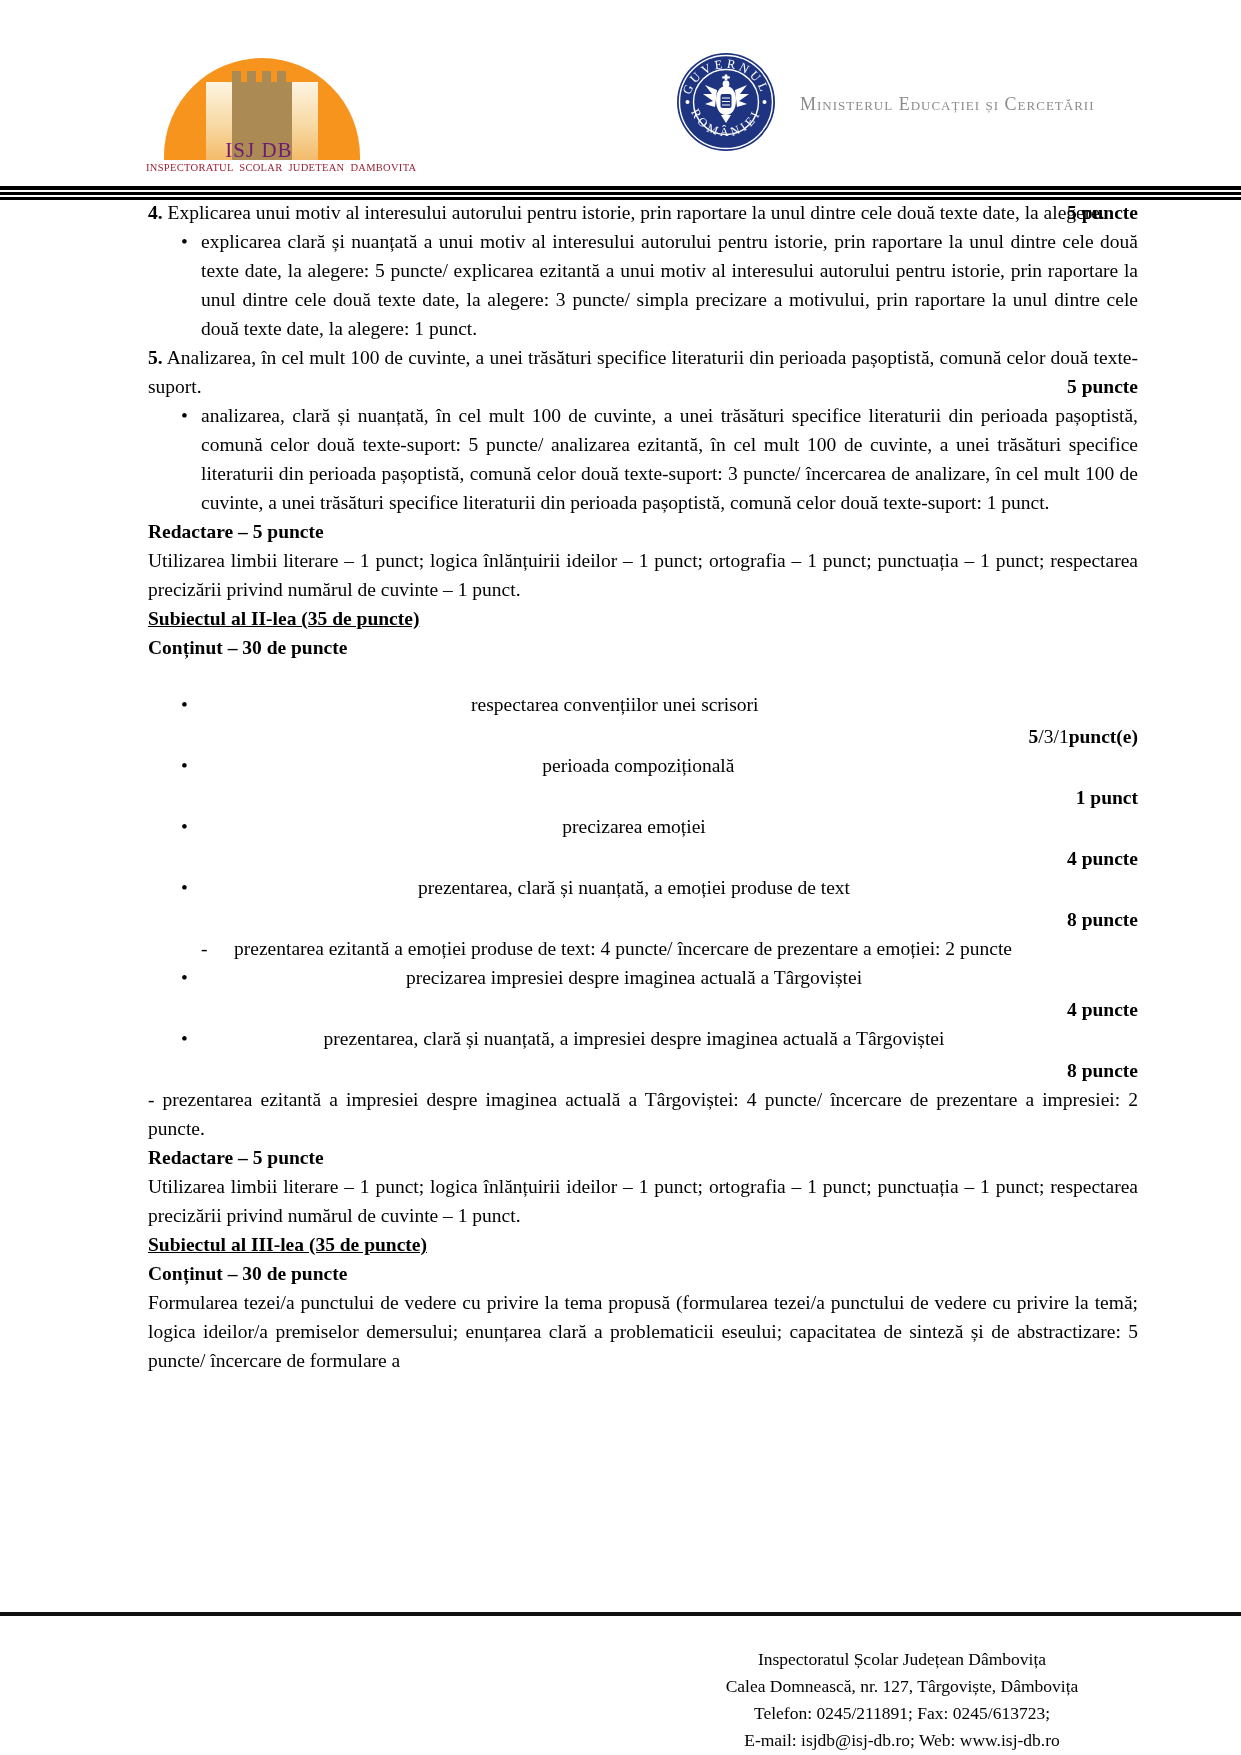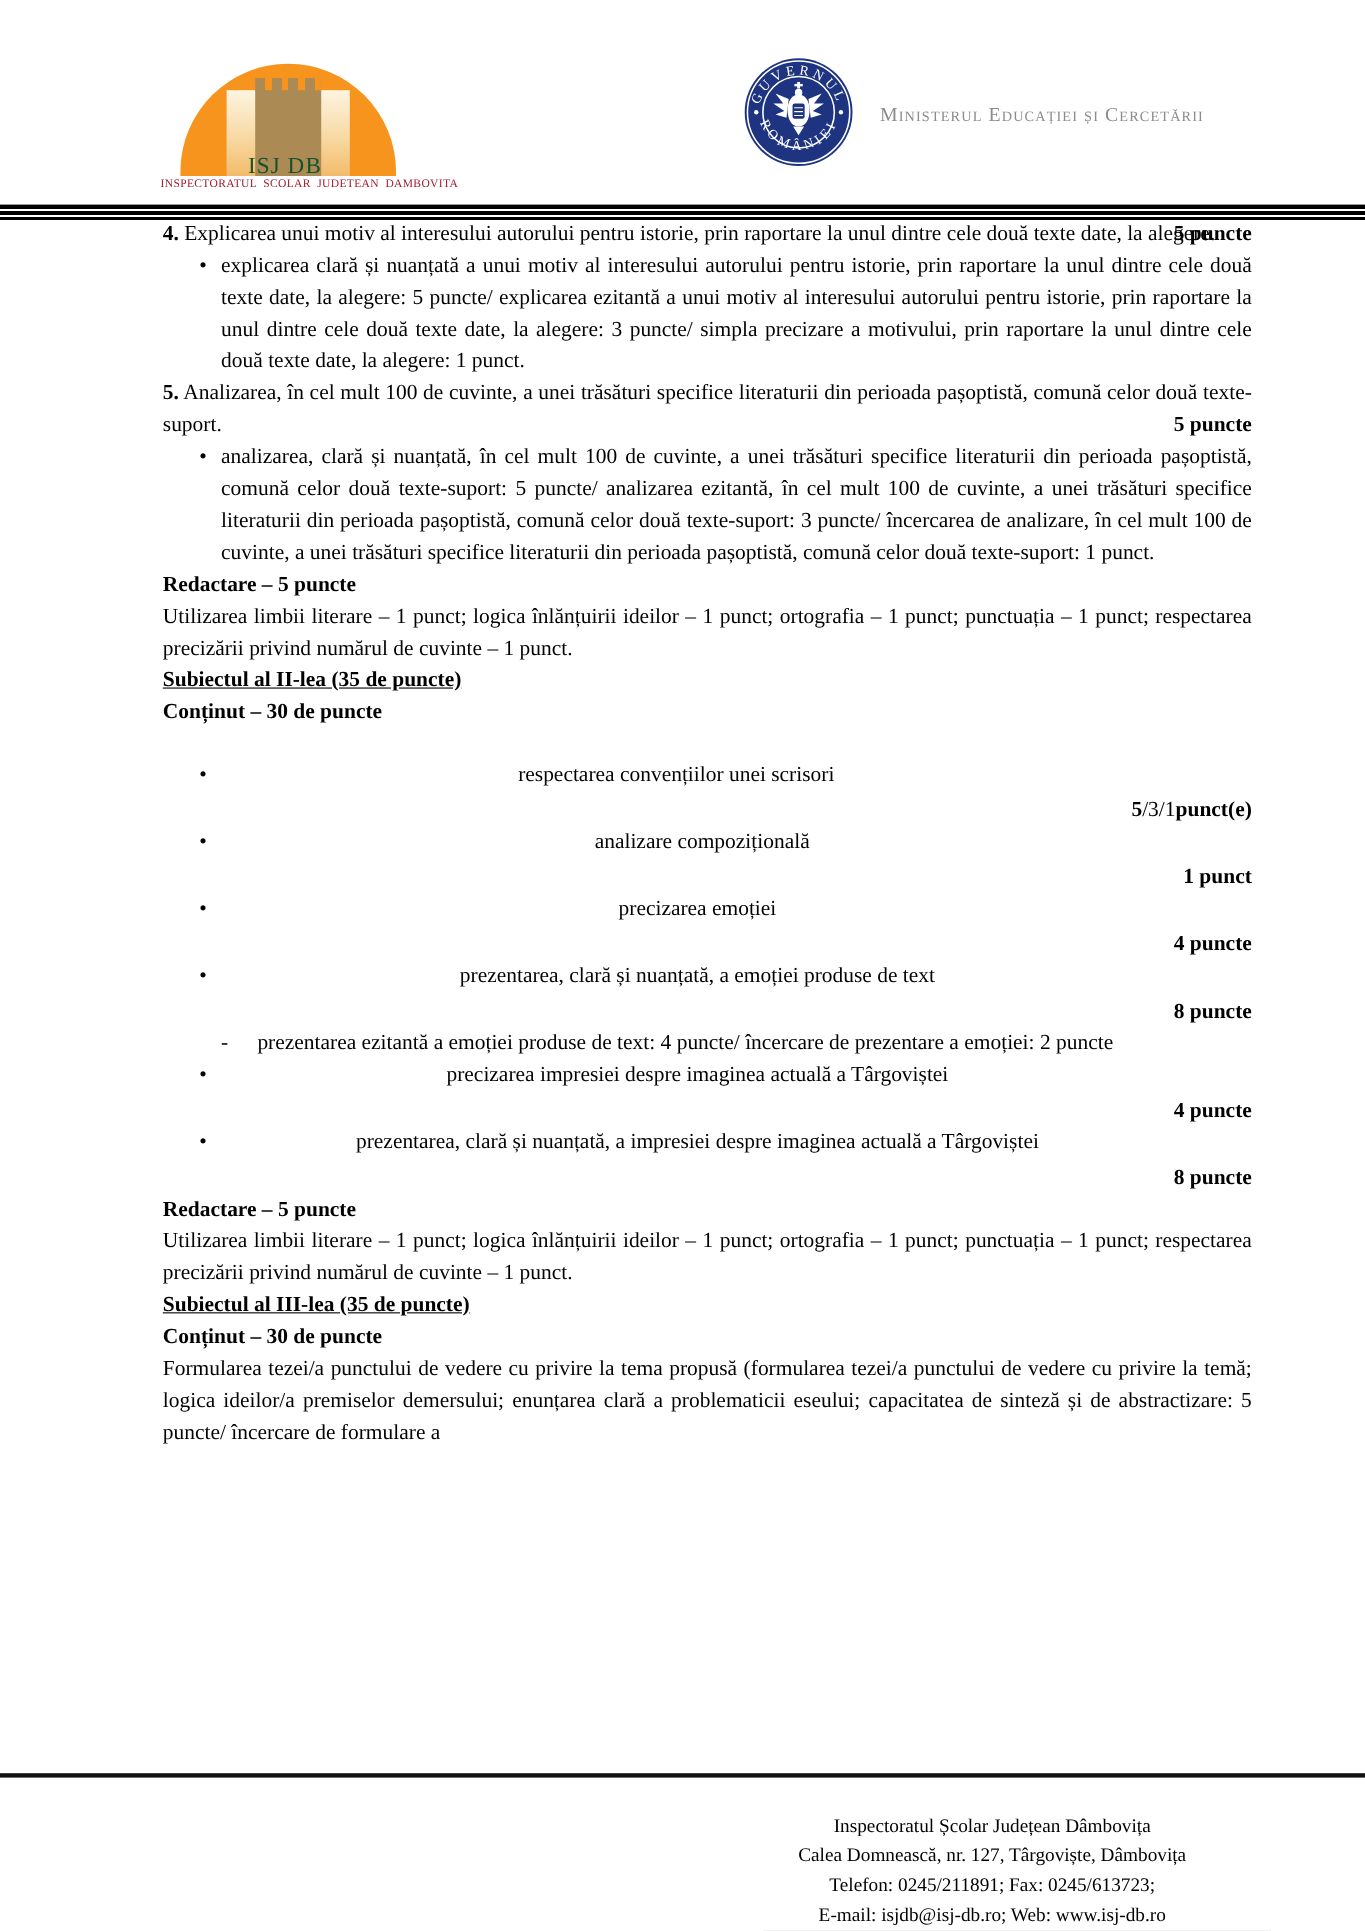--- a/index.html
+++ b/index.html
@@ -13,21 +13,21 @@
   .isj-dome{position:absolute;left:4px;top:8px;width:196px;height:102px;
     background:#F7941E;border-radius:98px 98px 0 0;overflow:hidden;}
   .isj-stripe{position:absolute;top:24px;bottom:0;width:27px;
     background:linear-gradient(180deg,#fdf4e1 0%,#f8d9a4 55%,#f3bb6a 100%);}
   .isj-stripe.left{left:42px;}
   .isj-stripe.right{left:127px;}
   .isj-tower{position:absolute;left:68px;top:24px;width:60px;bottom:0;background:#AC8A54;}
   .isj-merlons{position:absolute;left:68px;top:13px;width:60px;height:12px;
     background:repeating-linear-gradient(90deg,#AC8A54 0 9px,rgba(0,0,0,0) 9px 15px);}
   .isj-acronym{position:absolute;left:0;right:6px;top:80px;text-align:center;
-    font-size:21px;letter-spacing:1px;color:#14532d;}
+    font-size:21px;letter-spacing:1px;color:#701a75;}
   .isj-caption{position:absolute;left:-14px;width:240px;top:112px;text-align:center;
     font-size:10.5px;color:#9C2033;letter-spacing:.3px;word-spacing:3px;white-space:nowrap;}
   .gov-seal{position:absolute;left:676px;top:52px;width:100px;height:100px;}
   .ministry{position:absolute;left:800px;top:94px;color:#8B8B8B;
     font-variant:small-caps;font-size:18px;letter-spacing:1px;white-space:nowrap;}
   
   .header-rule{position:absolute;left:0;top:186px;width:1241px;height:14px;
     background:linear-gradient(180deg,#000 0 4px,#fff 4px 6px,#000 6px 9px,#fff 9px 11px,#000 11px 14px);}
   .footer-rule{position:absolute;left:0;top:1612px;width:1241px;height:4px;background:#111;}
   
@@ -141,21 +141,21 @@
     <p class="content-heading mt-33">Conținut – 30 de puncte</p>
 
     <div class="rowline mt-28">
       <span class="mark">•</span>
       <span class="rtext">respectarea convențiilor unei scrisori</span>
       <span class="rpts"><span>5</span><span class="mid">/3/1</span><span>punct(e)</span></span>
     </div>
 
     <div class="rowline">
       <span class="mark">•</span>
-      <span class="rtext">analizare compozițională</span>
+      <span class="rtext">perioada compozițională</span>
       <span class="rpts">1 punct</span>
     </div>
 
     <div class="rowline">
       <span class="mark">•</span>
       <span class="rtext">precizarea emoției</span>
       <span class="rpts">4 puncte</span>
     </div>
 
     <div class="rowline">
@@ -174,20 +174,21 @@
       <span class="rtext">precizarea impresiei despre imaginea actuală a Târgoviștei</span>
       <span class="rpts">4 puncte</span>
     </div>
 
     <div class="rowline">
       <span class="mark">•</span>
       <span class="rtext">prezentarea, clară și nuanțată, a impresiei despre imaginea actuală a Târgoviștei</span>
       <span class="rpts">8 puncte</span>
     </div>
 
+    <p class="subpara">- prezentarea ezitantă a impresiei despre imaginea actuală a Târgoviștei: 4 puncte/ încercare de prezentare a impresiei: 2 puncte.</p>
 
     <p class="bold mt-43" style="text-align:left">Redactare – 5 puncte</p>
     <p>Utilizarea limbii literare – 1 punct; logica înlănțuirii ideilor – 1 punct; ortografia – 1 punct; punctuația – 1 punct; respectarea precizării privind numărul de cuvinte – 1 punct.</p>
 
 
     <p class="subject-heading mt-21">Subiectul al III-lea (35 de puncte)</p>
 
     <p class="content-heading mt-23">Conținut – 30 de puncte</p>
 
     <p class="mt-23">Formularea tezei/a punctului de vedere cu privire la tema propusă (formularea tezei/a punctului de vedere cu privire la temă; logica ideilor/a premiselor demersului; enunțarea clară a problematicii eseului; capacitatea de sinteză și de abstractizare: 5 puncte/ încercare de formulare a</p>

